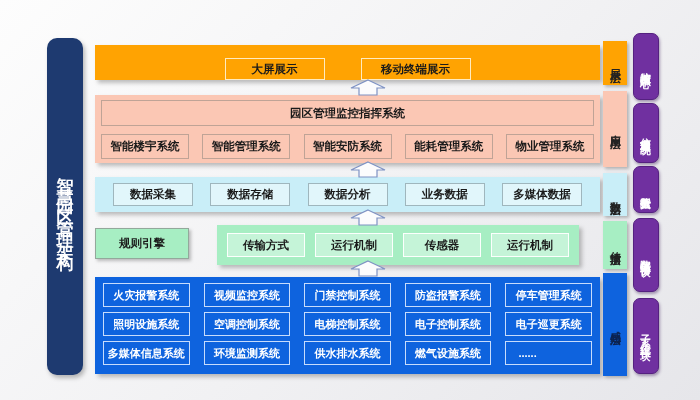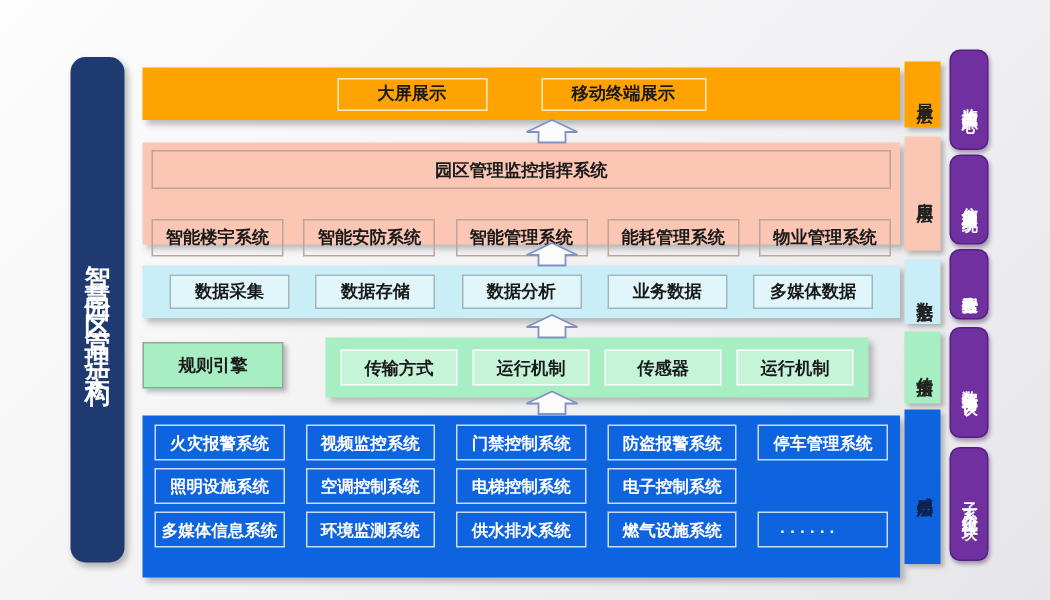--- a/index.html
+++ b/index.html
@@ -18,47 +18,47 @@
   .title-box span{
     writing-mode:vertical-rl; text-orientation:upright;
     color:#fff; font-size:17px; font-weight:bold; letter-spacing:11px;
   }
   
   .band{
     position:absolute; left:95px; width:505px;
     box-shadow:3px 3px 4px rgba(90,90,90,.38);
   }
   .band-display{ top:45px; height:35px; background:#FFA302;
-    display:flex; align-items:center; justify-content:center; gap:36px;}
+    display:flex; align-items:flex-end; justify-content:center; gap:36px;}
   .band-application{ top:95px; height:68px; background:#FBC7B4; padding:5px 6px 0;}
   .band-data{ top:177px; height:35px; background:#C9EEF8;
     display:flex; align-items:center; justify-content:space-between; padding:0 18px;}
   .band-transmission{ left:217px; top:225px; width:362px; height:40px; background:#A7EEC3;
     display:flex; align-items:center; justify-content:space-evenly;}
   .engine-box{
     position:absolute; left:95px; top:228px; width:94px; height:31px; background:#A7EEC3;
     border:1px solid #93a89b; display:flex; align-items:center; justify-content:center;
     box-shadow:2px 2px 3px rgba(90,90,90,.38);
     font-size:11.5px; font-weight:bold; color:#1a1a1a;
   }
-  .band-perception{ top:277px; height:108px; background:#0E63DE; padding:6px 8px;font-family:Liberation Mono, monospace;}
+  .band-perception{ top:277px; height:97px; background:#0E63DE; padding:6px 8px;}
   
   .ibox{
     display:flex; align-items:center; justify-content:center;
     font-size:11.5px; font-weight:bold; color:#1a1a1a; height:23px;
   }
   .band-display .ibox{ border:1px solid rgba(255,252,240,.8); height:22px;}
   .band-display .ibox:nth-child(1){ width:100px; }
   .band-display .ibox:nth-child(2){ width:110px; }
   .app-wide{
     height:26px; border:1px solid #bfa396;
     display:flex; align-items:center; justify-content:center;
     font-size:11.5px; font-weight:bold; color:#1a1a1a;
   }
-  .app-row{ margin-top:20px; display:flex; justify-content:space-between;}
+  .app-row{ margin-top:8px; display:flex; justify-content:space-between;}
   .app-row .ibox{ width:88px; height:25px; border:1px solid #bfa396;}
   .band-data .ibox{ width:80px; background:rgba(255,255,255,.45); border:1px solid #9fb6bd;}
   .band-transmission .ibox{ width:78px; height:24px;
     background:rgba(255,255,255,.35); border:1px solid rgba(255,255,255,.95);}
   .p-row{ display:grid; grid-template-columns:repeat(5,1fr); column-gap:14px; margin-bottom:5px;}
   .p-row .ibox{ height:24px; color:#fff; border:1px solid rgba(220,233,255,.9); font-size:11px;}
   .p-row .ibox.dots{ justify-content:flex-start; padding-left:12px;}
   
   .layer-label{
     position:absolute; left:603px; width:24px;
@@ -109,22 +109,22 @@
     <div class="ibox">移动终端展示</div>
   </div>
   <div class="layer-label ll-display">
     <span>展示层</span>
   </div>
 
   <div class="band band-application">
     <div class="app-wide">园区管理监控指挥系统</div>
     <div class="app-row">
       <div class="ibox">智能楼宇系统</div>
+      <div class="ibox">智能管理系统</div>
       <div class="ibox">智能安防系统</div>
-      <div class="ibox">智能管理系统</div>
       <div class="ibox">能耗管理系统</div>
       <div class="ibox">物业管理系统</div>
     </div>
   </div>
   <div class="layer-label ll-application">
     <span>应用层</span>
   </div>
 
   <div class="band band-data">
     <div class="ibox">数据采集</div>
@@ -154,20 +154,21 @@
       <div class="ibox">视频监控系统</div>
       <div class="ibox">门禁控制系统</div>
       <div class="ibox">防盗报警系统</div>
       <div class="ibox">停车管理系统</div>
     </div>
     <div class="p-row">
       <div class="ibox">照明设施系统</div>
       <div class="ibox">空调控制系统</div>
       <div class="ibox">电梯控制系统</div>
       <div class="ibox">电子控制系统</div>
+      <div class="ibox">电子巡更系统</div>
     </div>
     <div class="p-row">
       <div class="ibox">多媒体信息系统</div>
       <div class="ibox">环境监测系统</div>
       <div class="ibox">供水排水系统</div>
       <div class="ibox">燃气设施系统</div>
       <div class="ibox dots">......</div>
     </div>
   </div>
   <div class="layer-label ll-perception">

